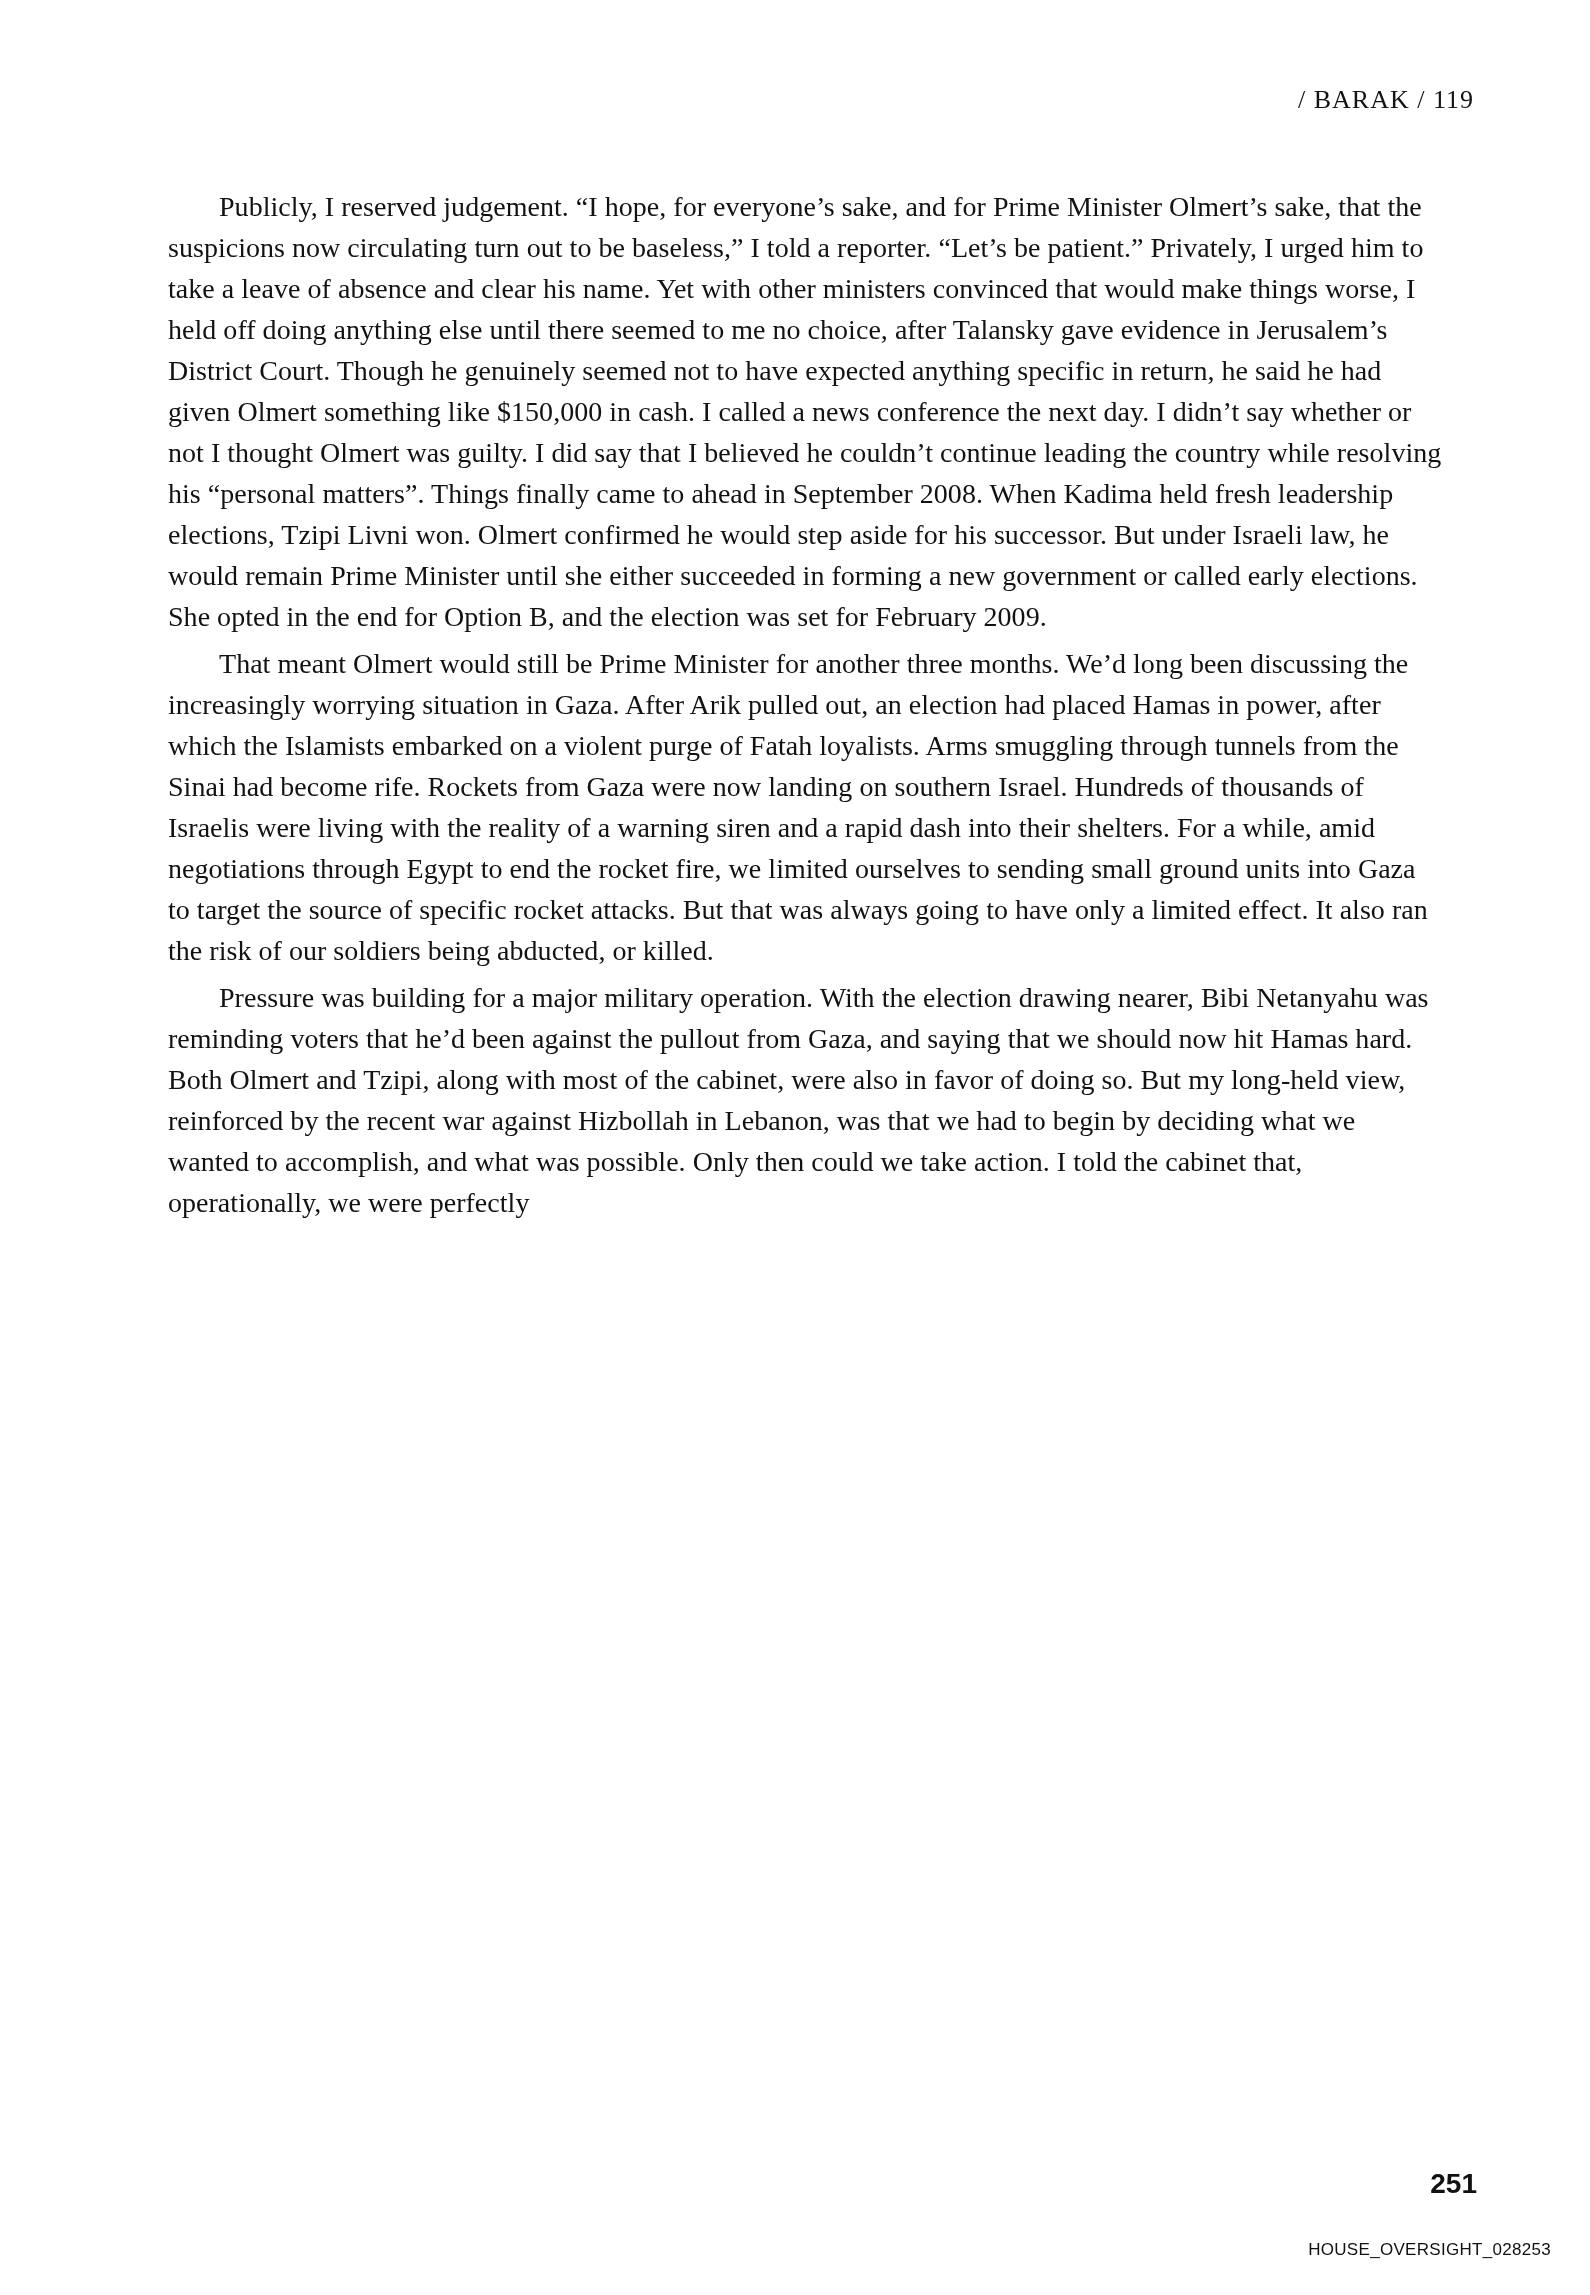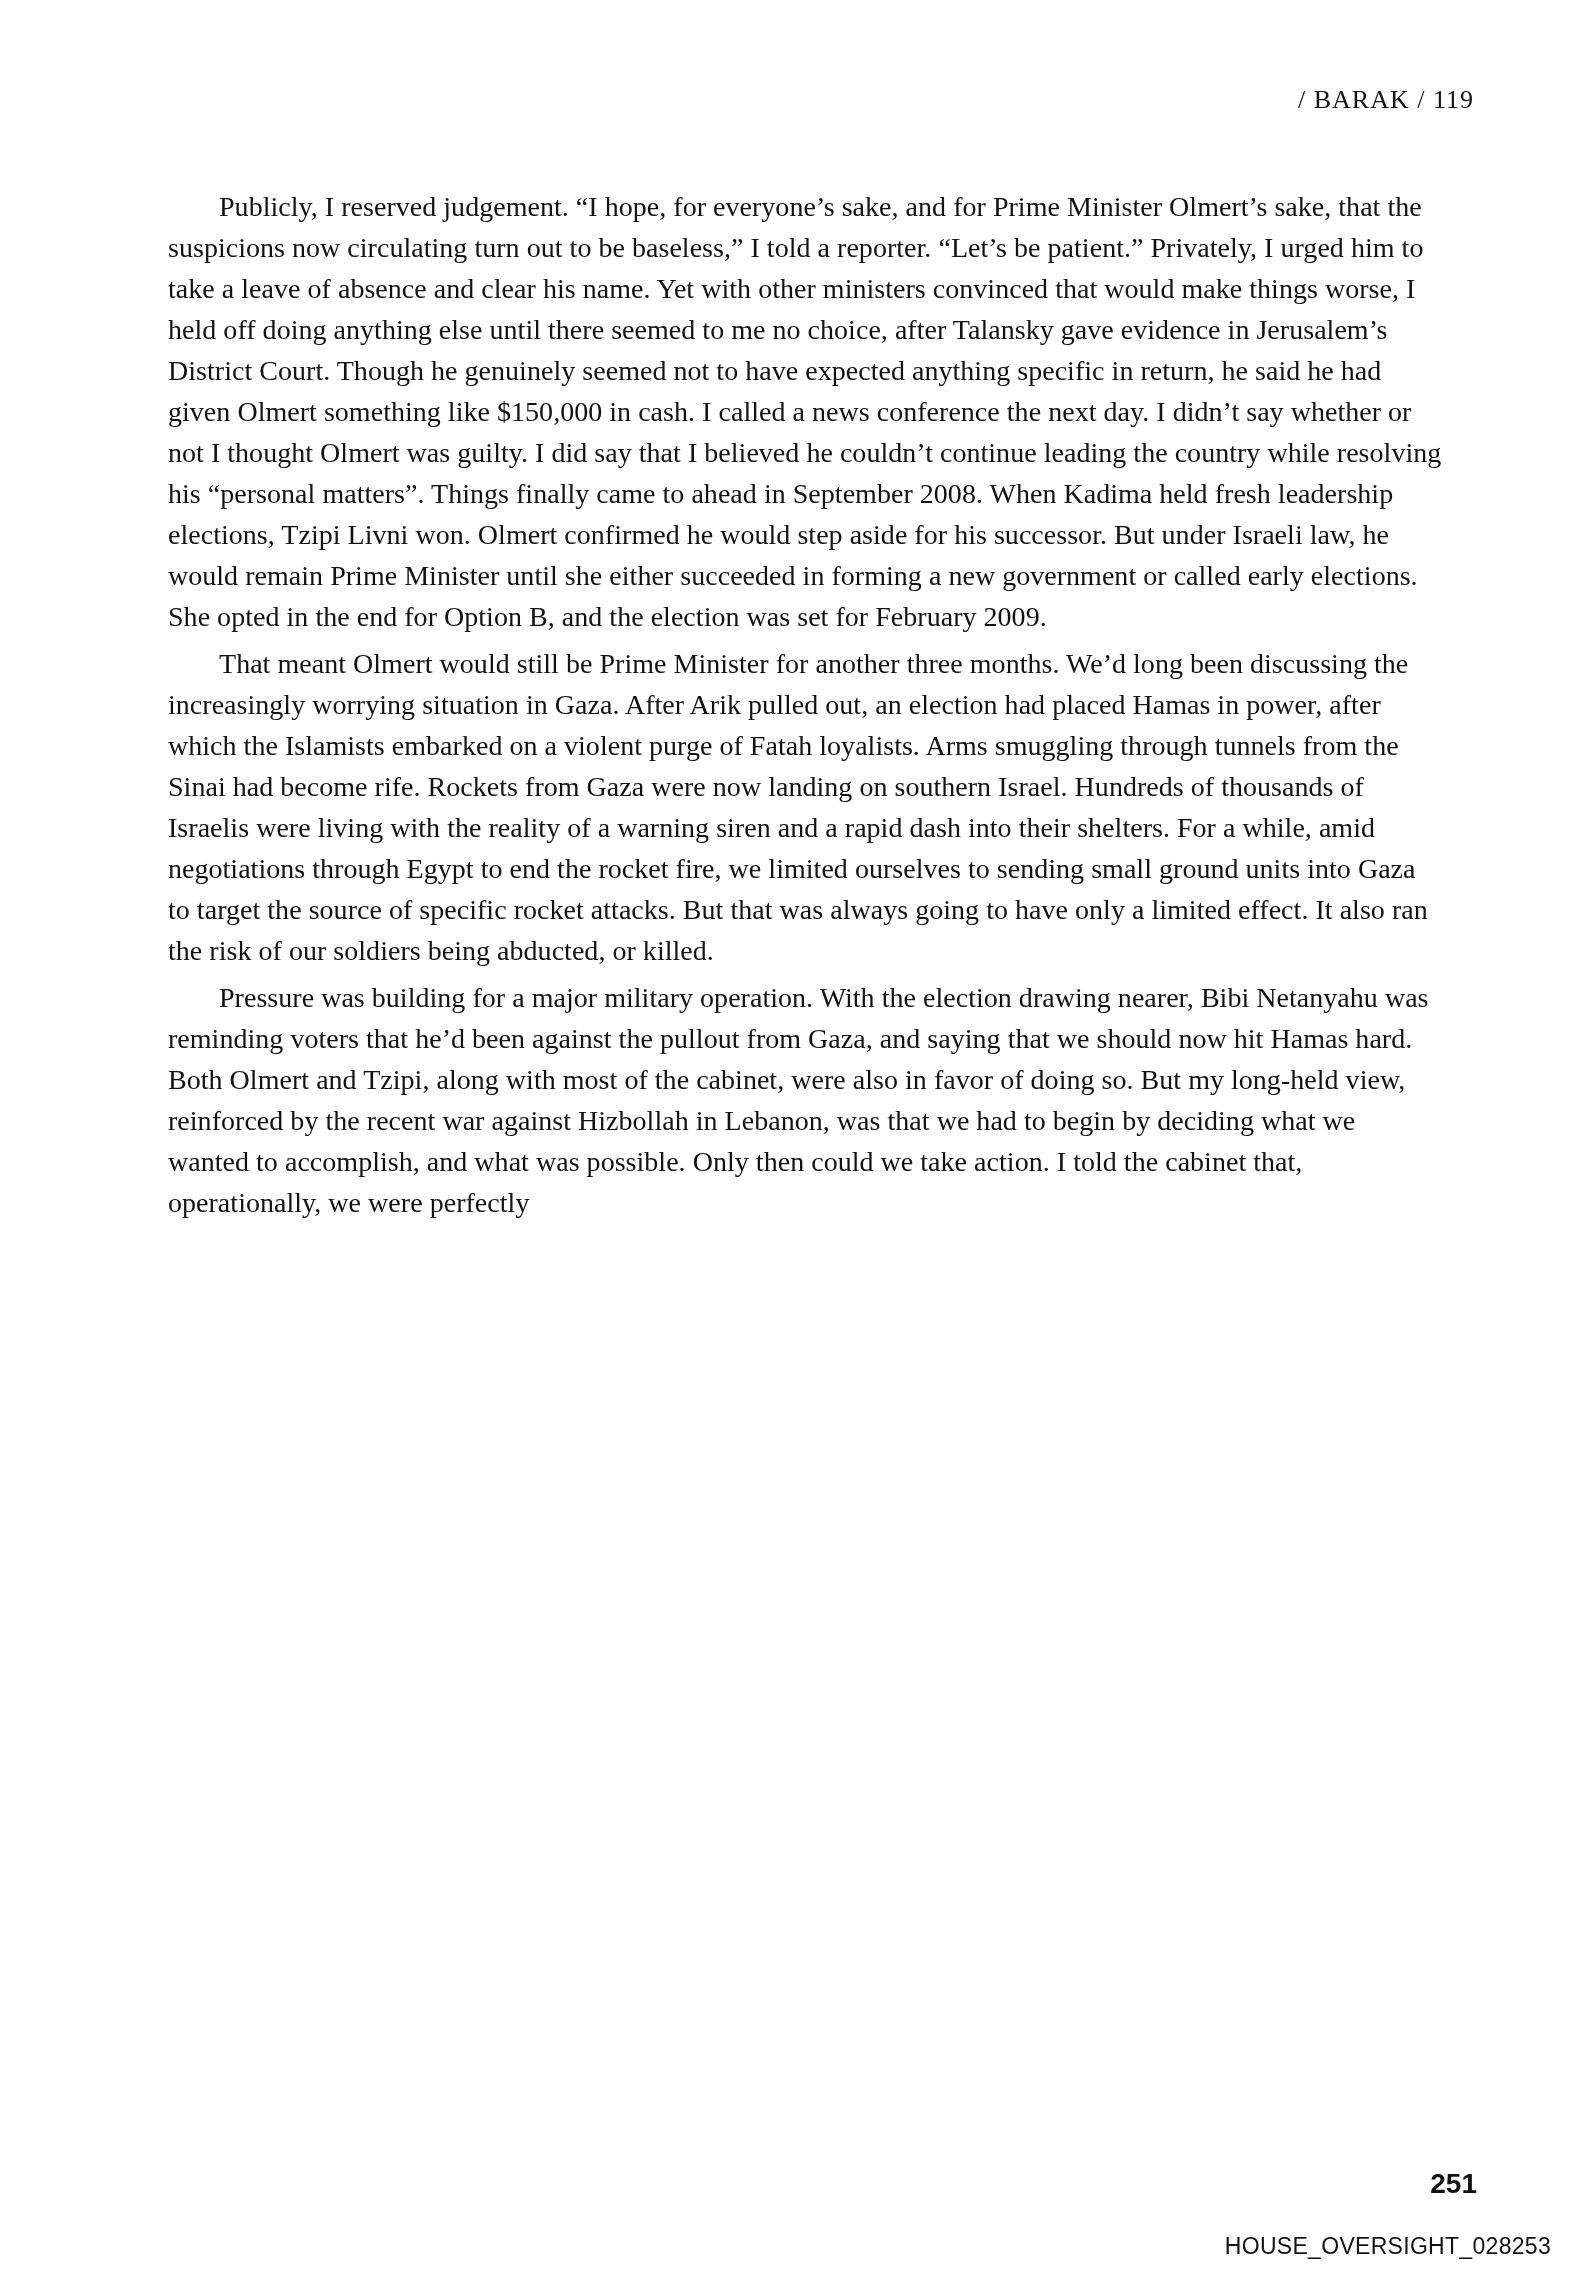--- a/index.html
+++ b/index.html
@@ -60,21 +60,21 @@
     font-family: "Liberation Sans", sans-serif;
     font-size: 28px;
     font-weight: 700;
     color: #111111;
   }
   .bates {
     position: absolute;
     bottom: 35px;
     right: 72px;
     font-family: "Liberation Sans", sans-serif;
-    font-size: 23px;
+    font-size: 17px;
     letter-spacing: 0.3px;
     color: #111111;
   }
 </style>
 </head>
 <body>
 
 <div class="page">
 
   <div class="running-head">/ BARAK / 119</div>

